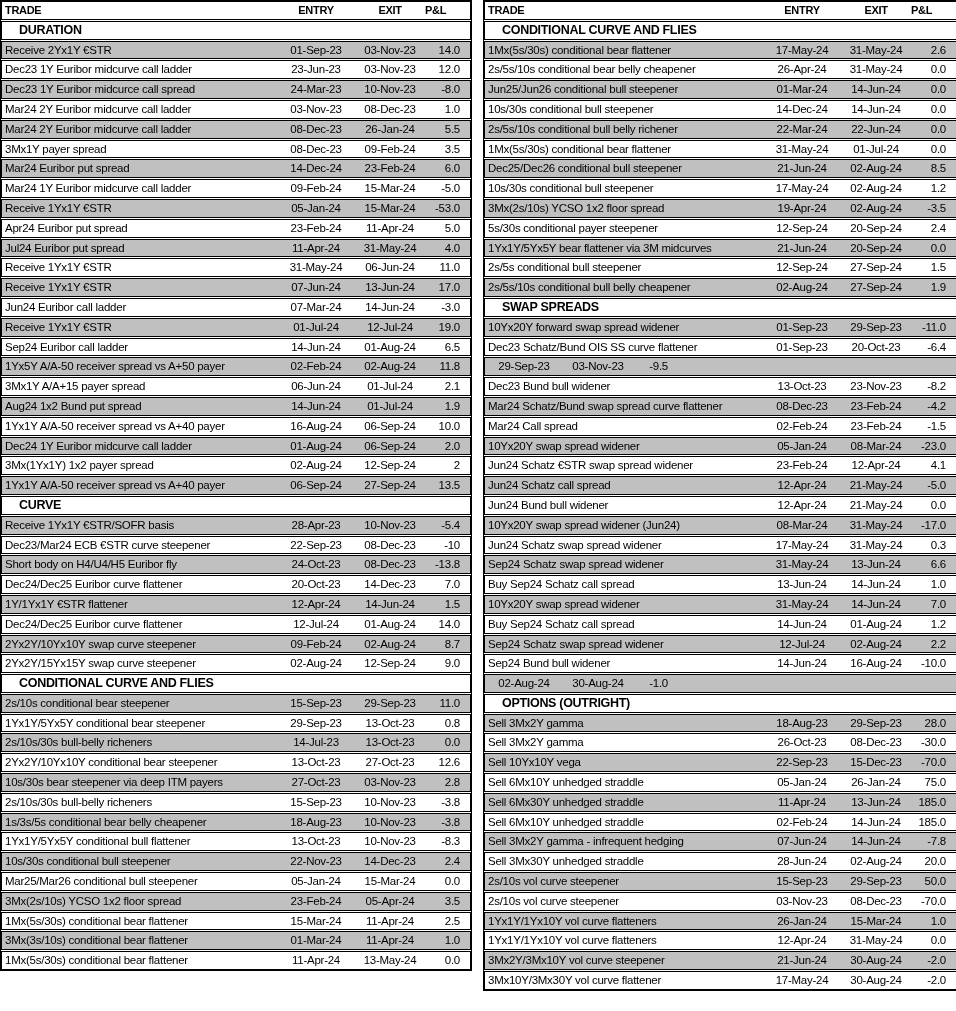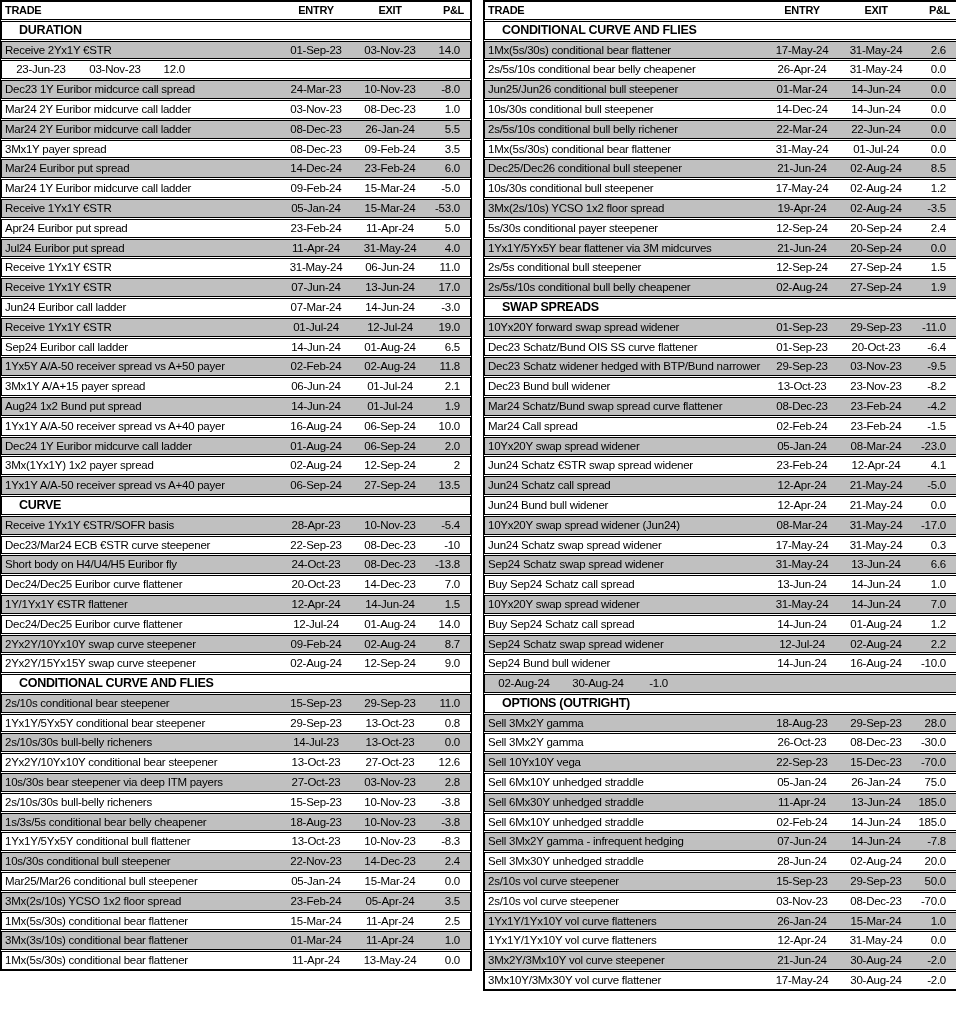--- a/index.html
+++ b/index.html
@@ -44,21 +44,21 @@
   .c-name  { flex: 1; padding-left: 3px; overflow: hidden; }
   .c-entry { width: 78px; text-align: center; }
   .c-exit  { width: 70px; text-align: center; }
   .c-pnl   { width: 45px; text-align: right; padding-right: 10px; box-sizing: border-box; }
 
   .header-row .c {
     font-weight: bold;
     font-size: 11px;
     letter-spacing: -0.3px;
   }
-  .header-row .c-pnl { text-align: right; padding-right: 6px; }
+  .header-row .c-pnl { text-align: left; padding-right: 6px; }
 
   .section-row .c-section {
     width: 100%;
     padding-left: 17px;
     font-weight: bold;
     font-size: 12.5px;
     letter-spacing: -0.3px;
     overflow: hidden;
   }
 </style>
@@ -75,20 +75,21 @@
     <div class="row section-row">
       <div class="c c-section">DURATION</div>
     </div>
     <div class="row data-row shaded">
       <div class="c c-name">Receive 2Yx1Y €STR</div>
       <div class="c c-entry">01-Sep-23</div>
       <div class="c c-exit">03-Nov-23</div>
       <div class="c c-pnl">14.0</div>
     </div>
     <div class="row data-row">
+      <div class="c c-name">Dec23 1Y Euribor midcurve call ladder</div>
       <div class="c c-entry">23-Jun-23</div>
       <div class="c c-exit">03-Nov-23</div>
       <div class="c c-pnl">12.0</div>
     </div>
     <div class="row data-row shaded">
       <div class="c c-name">Dec23 1Y Euribor midcurce call spread</div>
       <div class="c c-entry">24-Mar-23</div>
       <div class="c c-exit">10-Nov-23</div>
       <div class="c c-pnl">-8.0</div>
     </div>
@@ -449,21 +450,20 @@
       <div class="c c-exit">29-Sep-23</div>
       <div class="c c-pnl">-11.0</div>
     </div>
     <div class="row data-row">
       <div class="c c-name">Dec23 Schatz/Bund OIS SS curve flattener</div>
       <div class="c c-entry">01-Sep-23</div>
       <div class="c c-exit">20-Oct-23</div>
       <div class="c c-pnl">-6.4</div>
     </div>
     <div class="row data-row shaded">
-      <div class="c c-name">Dec23 Schatz widener hedged with BTP/Bund narrower</div>
       <div class="c c-entry">29-Sep-23</div>
       <div class="c c-exit">03-Nov-23</div>
       <div class="c c-pnl">-9.5</div>
     </div>
     <div class="row data-row">
       <div class="c c-name">Dec23 Bund bull widener</div>
       <div class="c c-entry">13-Oct-23</div>
       <div class="c c-exit">23-Nov-23</div>
       <div class="c c-pnl">-8.2</div>
     </div>

